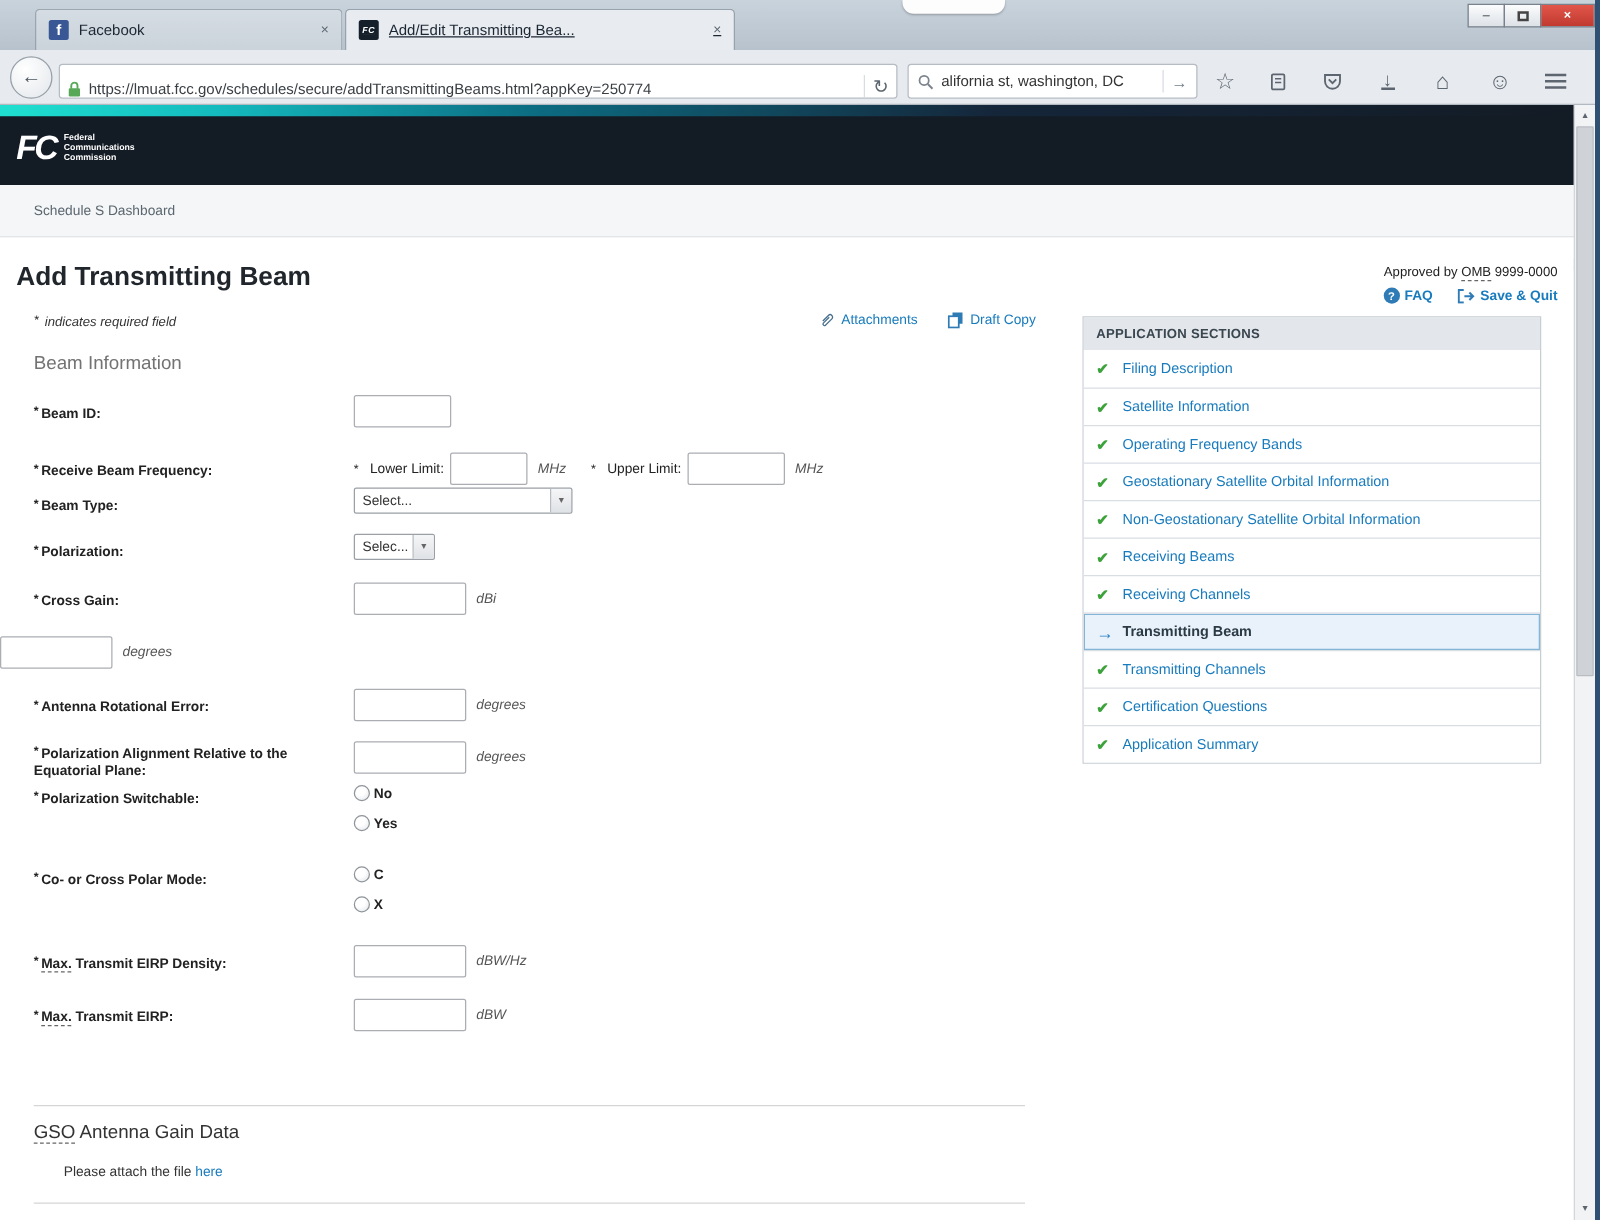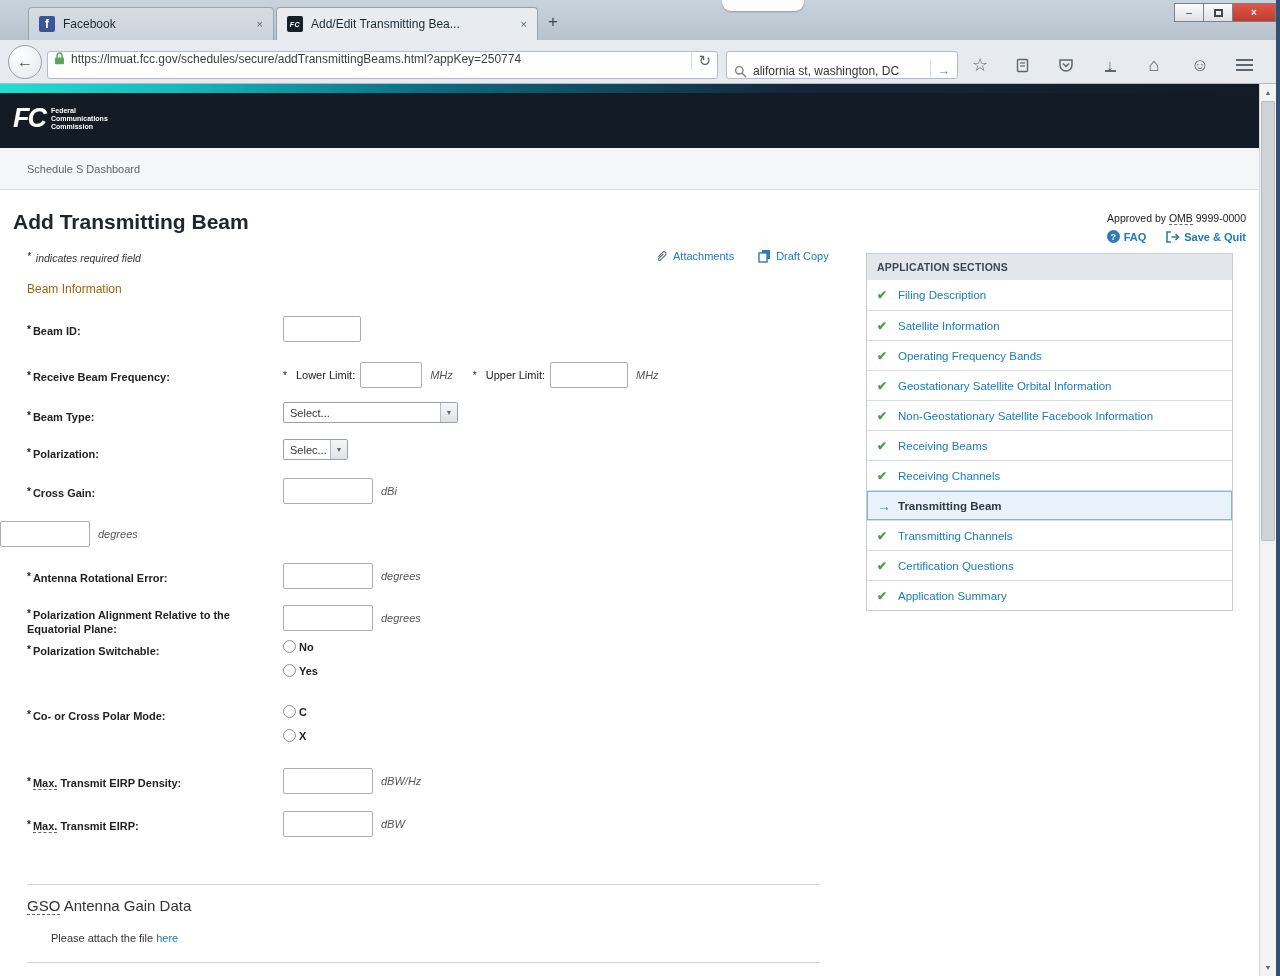--- a/index.html
+++ b/index.html
@@ -8,22 +8,22 @@
 
   
   .tabbar { position:absolute; left:0; top:0; width:1280px; height:40px;
             background:linear-gradient(#c9d3dc,#b7c2cd); }
   .win-peek { position:absolute; left:722px; top:0; width:82px; height:11px; background:#fdfdfd;
               border-radius:0 0 9px 9px; box-shadow:0 1px 2px rgba(0,0,0,.25); }
   .tab { position:absolute; top:7px; height:33px; display:flex; align-items:center; gap:8px;
          padding:0 10px; font-size:12px; color:#1c2733; }
   .tab.inactive { left:28px; width:246px; background:rgba(255,255,255,.28);
                   border:1px solid rgba(110,122,134,.55); border-bottom:none; border-radius:4px 4px 0 0; }
-  .tab.active { left:276px; width:262px; background:#e8ecf0; border:1px solid #97a2ad;
-                border-bottom:none; border-radius:4px 4px 0 0; z-index:2; }
+  .tab.active { left:276px; width:312px; background:#e8ecf0; border:1px solid #97a2ad;
+                border-bottom:none; border-radius:4px 4px 0 0; z-index:2;text-decoration:underline; }
   .tab-label { flex:1; white-space:nowrap; overflow:hidden; }
   .tab-close { color:#5a6570; font-size:11px; cursor:default; }
   .fb-ic { width:16px; height:16px; background:#3a5795; color:#fff; border-radius:2px;
            font-size:12px; font-weight:bold; display:flex; align-items:center; justify-content:center; }
   .fcc-ic { width:16px; height:16px; background:#15202b; color:#fff; border-radius:2px;
             font-size:7px; font-weight:bold; font-style:italic; letter-spacing:.5px;
             display:flex; align-items:center; justify-content:center; }
   .newtab { position:absolute; left:548px; top:12px; font-size:17px; color:#3c4650; }
   .winbtns { position:absolute; right:4px; top:3px; display:flex; }
   .wb { width:30px; height:19px; border:1px solid #79828c; margin-left:-1px;
@@ -32,27 +32,27 @@
   .wb .maxbox { width:9px; height:8px; border:2px solid #444; display:block; }
   .wb.close { width:44px; background:linear-gradient(#e2564a,#c03a30); color:#fff; font-weight:bold; }
 
   .navbar { position:absolute; left:0; top:40px; width:1280px; height:44px; background:#e7eaee;
             border-bottom:1px solid #b2b9c0; }
   .backbtn { position:absolute; left:8px; top:45px; width:34px; height:34px; border-radius:50%;
              border:1px solid #97a0a9; background:radial-gradient(circle at 35% 30%, #ffffff, #e3e7eb);
              display:flex; align-items:center; justify-content:center; font-size:16px; color:#4d565f;
              z-index:3; }
   .urlbar { position:absolute; left:47px; top:51px; width:671px; height:28px; background:#fff;
-            border:1px solid #b6bcc3; border-radius:3px; display:flex; align-items:flex-start;
+            border:1px solid #b6bcc3; border-radius:3px; display:flex; align-items:flex-end;
             padding:0 6px; gap:6px; }
   .url-text { flex:1; font-size:12px; color:#3a3f44; white-space:nowrap; overflow:hidden; }
   .bar-div { width:1px; height:18px; background:#d8dde2; }
   .reload { font-size:15px; color:#5d6670; }
   .searchbar { position:absolute; left:726px; top:51px; width:232px; height:28px; background:#fff;
-               border:1px solid #b6bcc3; border-radius:3px; display:flex; align-items:flex-end;
+               border:1px solid #b6bcc3; border-radius:3px; display:flex; align-items:center;
                padding:0 7px; gap:6px; }
   .search-text { flex:1; font-size:12px; color:#333; white-space:nowrap; overflow:hidden; }
   .search-go { color:#76808a; font-size:13px; }
   .ticon { position:absolute; top:51px; width:28px; height:28px; display:flex; align-items:center;
            justify-content:center; color:#5d6670; font-size:18px; }
   .dl-wrap { display:flex; flex-direction:column; align-items:center; }
   .dl-wrap .bar { width:11px; height:2px; background:#5d6670; margin-top:-2px; }
   .menu-bars span { display:block; width:17px; height:2.5px; background:#5d6670; margin:2.5px 0; }
 
   
@@ -82,21 +82,21 @@
   .blue-link { color:#187bbd; text-decoration:none; font-size:11px; }
   .meta-links .blue-link { font-weight:bold; display:flex; align-items:center; gap:4px; }
   .faq-ic { width:13px; height:13px; border-radius:50%; background:#2e7bb5; color:#fff; font-size:9px;
             font-weight:bold; display:inline-flex; align-items:center; justify-content:center; }
   .req-note { position:absolute; left:27px; top:61px; font-size:10.5px; font-style:italic; color:#333; }
   .doc-links { position:absolute; left:655px; top:59px; display:flex; gap:24px; }
   .doc-links .blue-link { display:flex; align-items:center; gap:5px; }
   .abbr { border-bottom:1px dashed #666; }
   .req { font-size:10px; vertical-align:2px; margin-right:2px; color:#222; }
 
-  .section-title { position:absolute; left:27px; top:92px; font-size:12px; color:#a16207; }
+  .section-title { position:absolute; left:27px; top:92px; font-size:15px; color:#737373; }
 
   
   .form { position:absolute; left:0; top:126px; width:830px; }
   .frow { display:flex; align-items:flex-start; }
   .flabel { width:283px; padding-left:27px; padding-top:7px; font-size:11px; font-weight:bold;
             color:#222; line-height:14px; }
   .fctrl { display:flex; align-items:center; gap:5px; }
   .sublabel { font-size:11px; font-weight:normal; color:#222; margin-left:2px; }
   .tinput { height:26px; border:1px solid #abadb3; border-radius:2px; padding:0 4px;
             font:12px "Liberation Sans", sans-serif; background:#fff; }
@@ -303,21 +303,21 @@
 
     <div class="form">
 
       <div class="frow" style="margin-bottom:20px">
         <div class="flabel"><span class="req">*</span><span>Beam ID:</span></div>
         <div class="fctrl">
             <input class="tinput w78" style="">
           </div>
       </div>
 
-      <div class="frow" style="margin-bottom:14px">
+      <div class="frow" style="margin-bottom:2px">
         <div class="flabel"><span class="req">*</span><span>Receive Beam Frequency:</span></div>
         <div class="fctrl">
           <span class="req">*</span>
           <span class="sublabel">Lower Limit:</span>
           <input class="tinput w62" style="">
           <span class="unit">MHz</span>
           <span style="width:10px"></span>
           <span class="req">*</span>
           <span class="sublabel">Upper Limit:</span>
           <input class="tinput w78" style="">
@@ -447,21 +447,21 @@
       <div class="sb-row">
         <span class="sb-check">✔</span>
         <a href="#" class="sb-link">Operating Frequency Bands</a>
       </div>
       <div class="sb-row">
         <span class="sb-check">✔</span>
         <a href="#" class="sb-link">Geostationary Satellite Orbital Information</a>
       </div>
       <div class="sb-row">
         <span class="sb-check">✔</span>
-        <a href="#" class="sb-link">Non-Geostationary Satellite Facebook Information</a>
+        <a href="#" class="sb-link">Non-Geostationary Satellite Orbital Information</a>
       </div>
       <div class="sb-row">
         <span class="sb-check">✔</span>
         <a href="#" class="sb-link">Receiving Beams</a>
       </div>
       <div class="sb-row">
         <span class="sb-check">✔</span>
         <a href="#" class="sb-link">Receiving Channels</a>
       </div>
       <div class="sb-row active">

